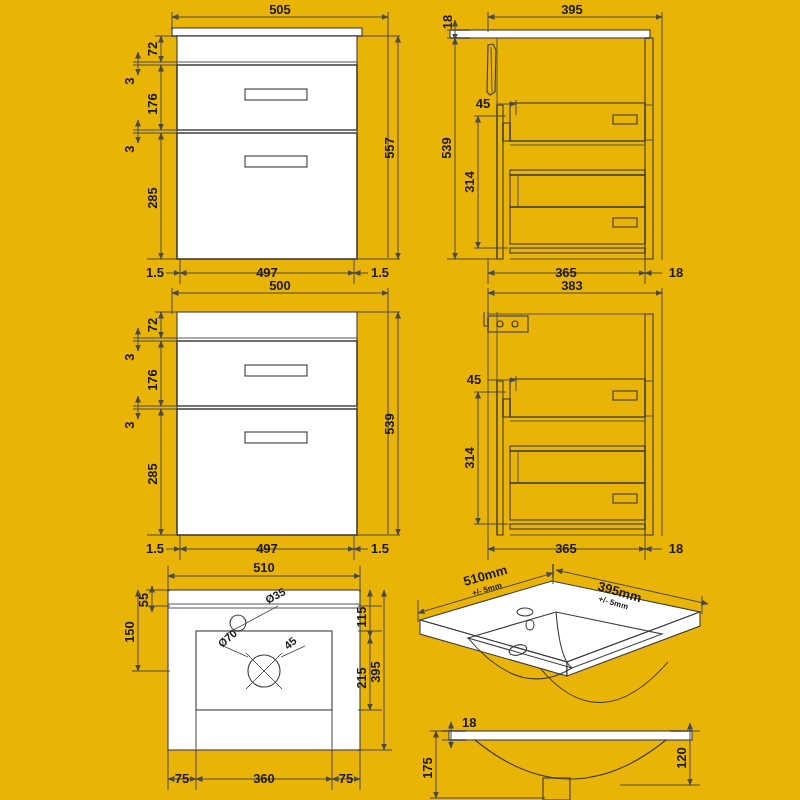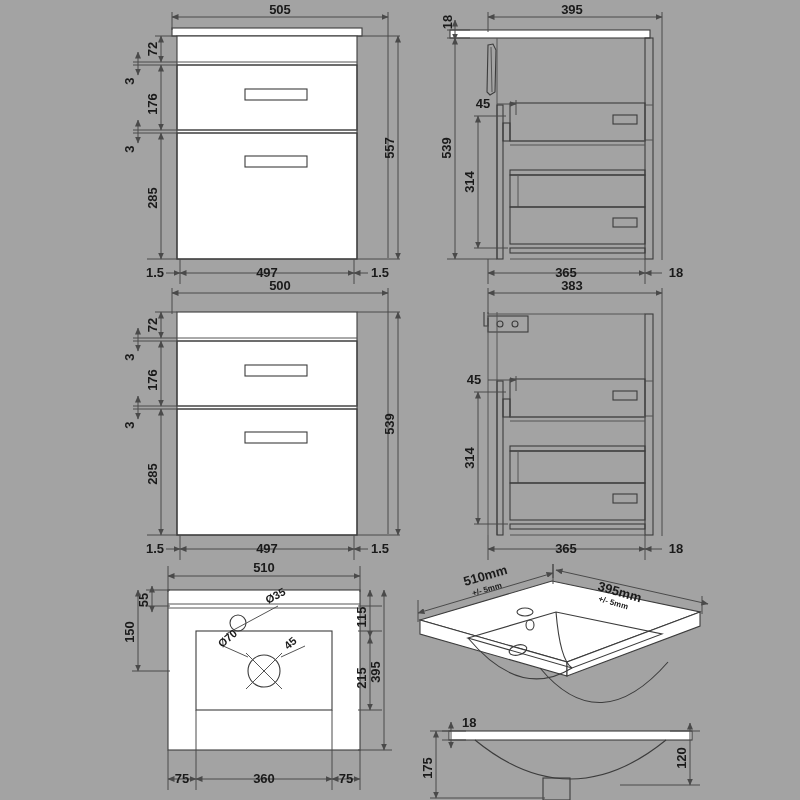--- a/index.html
+++ b/index.html
@@ -8,21 +8,21 @@
     padding: 0;
     background: #ffffff;
   }
   body {
     font-family: "Liberation Sans", sans-serif;
   }
   #sheet {
     position: relative;
     width: 800px;
     height: 800px;
-    background: #a3a3a3;
+    background: #eab308;
     overflow: hidden;
   }
   #sheet svg {
     display: block;
     width: 800px;
     height: 800px;
   }
   .dimtext {
     font-family: "Liberation Sans", sans-serif;
     font-weight: bold;

